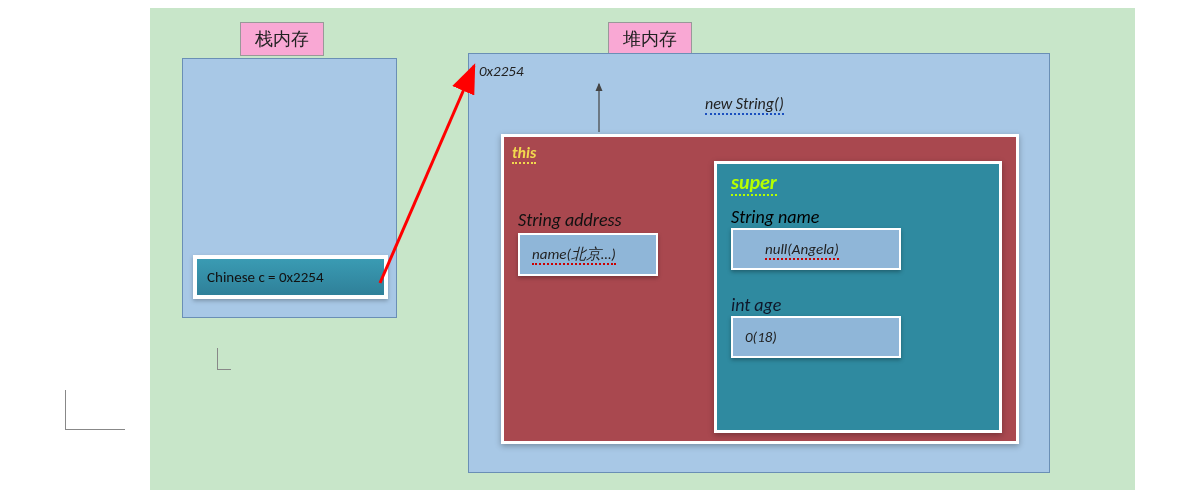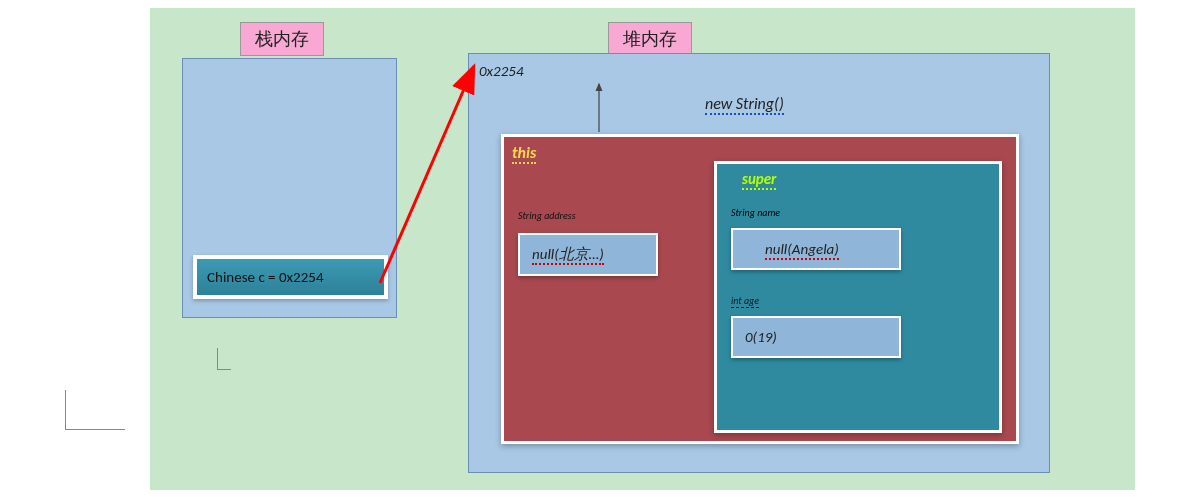--- a/index.html
+++ b/index.html
@@ -68,21 +68,21 @@
       border: 3px solid #fff;
       box-shadow: 0 2px 6px rgba(0,0,0,0.3);
     }
     .this-label {
       position: absolute; left: 8px; top: 6px;
       color: #f2d94e; font-size: 16px; font-weight: bold;
       border-bottom: 2px dotted #f2d94e;
     }
     .field-label {
       position: absolute;
-      color: #111; font-size: 10px;
+      color: #111; font-size: 18px;
     }
     .this-box .addr-label { left: 14px; top: 72px; }
     .value-box {
       position: absolute;
       background: #8fb6d8;
       border: 2px solid #fff;
       font-size: 15px;
       color: #222;
       padding: 10px 12px;
       box-shadow: 0 2px 4px rgba(0,0,0,0.3);
@@ -90,22 +90,22 @@
     .this-box .addr-value { left: 14px; top: 96px; width: 140px; }
     .super-box {
       position: absolute;
       left: 210px; top: 24px;
       width: 288px; height: 272px;
       background: #2f8aa0;
       border: 3px solid #fff;
       box-shadow: 0 2px 6px rgba(0,0,0,0.3);
     }
     .super-label {
-      position: absolute; left: 25px; top: 6px;
-      color: #b6ff00; font-size: 15px; font-weight: bold;
+      position: absolute; left: 14px; top: 6px;
+      color: #b6ff00; font-size: 20px; font-weight: bold;
       border-bottom: 2px dotted #b6ff00;
       text-align: right;
     }
     .super-box .name-label { left: 14px; top: 42px; color: #000000; }
     .super-box .name-value { left: 14px; top: 64px; width: 170px; padding-left: 32px; }
     .super-box .age-label { left: 14px; top: 130px; color: #0f172a; border-bottom: 1px dashed #111; }
     .super-box .age-value { left: 14px; top: 152px; width: 170px; }
     .underline-red { border-bottom: 2px dotted #c00; }
     .arrow-svg { position: absolute; left: 0; top: 0; pointer-events: none; }
     .corner-mark {
@@ -149,31 +149,31 @@
           <polygon points="0 0, 7 3, 0 6" fill="#444"></polygon>
         </marker>
       </defs>
       <line x1="130" y1="78" x2="130" y2="30" stroke="#444" stroke-width="1.2" marker-end="url(#arrowhead-gray)"></line>
     </svg>
 
     <div class="this-box">
       <span class="this-label">this</span>
       <div class="field-label addr-label">String address</div>
       <div class="value-box addr-value">
-        <span class="underline-red">null(北京…)</span>
+        <span class="underline-red">name(北京…)</span>
       </div>
 
       <div class="super-box">
         <span class="super-label">super</span>
         <div class="field-label name-label">String name</div>
         <div class="value-box name-value">
           <span class="underline-red">null(Angela)</span>
         </div>
         <div class="field-label age-label">int age</div>
-        <div class="value-box age-value">0(19)</div>
+        <div class="value-box age-value">0(18)</div>
       </div>
     </div>
   </div>
 
   <svg class="arrow-svg" width="985" height="482">
     <defs>
       <marker id="arrowhead-red" markerWidth="10" markerHeight="8" refX="9" refY="4" orient="auto">
         <polygon points="0 0, 10 4, 0 8" fill="#ff0000"></polygon>
       </marker>
     </defs>

